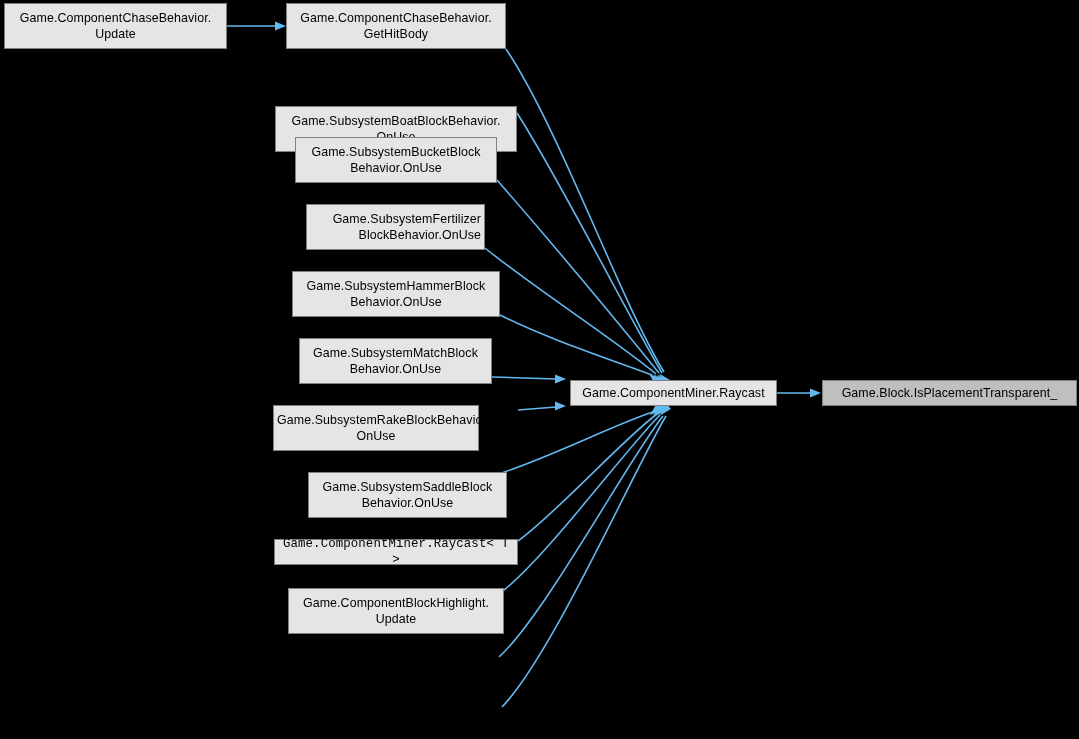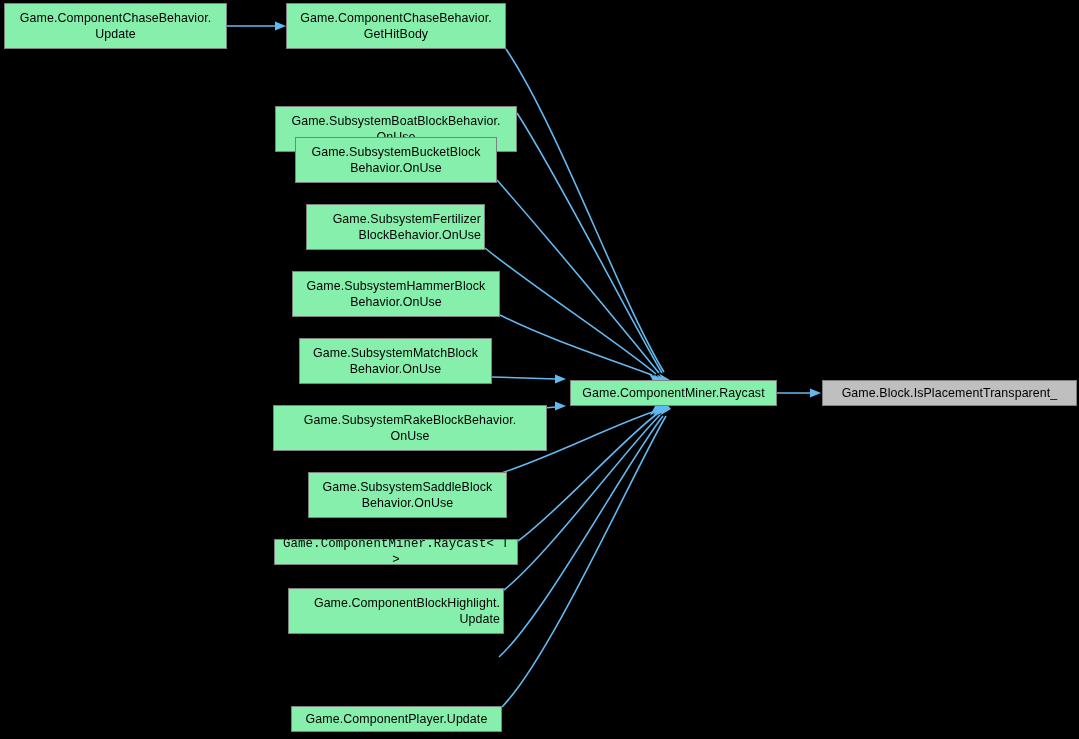--- a/index.html
+++ b/index.html
@@ -17,21 +17,21 @@
   #edges{
     position:absolute;
     left:0;top:0;
     width:1079px;height:739px;
     pointer-events:none;
   }
   .node{
     position:absolute;
     box-sizing:border-box;
     border:1px solid #808080;
-    background:#86efac;
+    background:#e5e5e5;
     color:#000000;
     display:flex;
     align-items:center;
     justify-content:center;
     text-align:center;
     font-size:12.4px;
     line-height:16px;
     letter-spacing:0.1px;
     white-space:pre-line;
     z-index:5;
@@ -86,23 +86,22 @@
     <div class="node" style="left: 275px; top: 70px; width: 242px; height: 46px; margin-top: 36px;"><span class="label">Game.SubsystemBoatBlockBehavior.
 OnUse</span></div>
     <div class="node" style="left: 295px; top: 137px; width: 202px; height: 46px;"><span class="label">Game.SubsystemBucketBlock
 Behavior.OnUse</span></div>
     <div class="node" style="left: 306px; top: 204px; width: 179px; height: 46px; text-align: right;"><span class="label">Game.SubsystemFertilizer
 BlockBehavior.OnUse</span></div>
     <div class="node" style="left: 292px; top: 271px; width: 208px; height: 46px;"><span class="label">Game.SubsystemHammerBlock
 Behavior.OnUse</span></div>
     <div class="node" style="left: 299px; top: 338px; width: 193px; height: 46px;"><span class="label">Game.SubsystemMatchBlock
 Behavior.OnUse</span></div>
-    <div class="node" style="left: 273px; top: 405px; width: 274px; height: 46px;"><span class="label">Game.SubsystemRakeBlockBehavior.
+    <div class="node" style="left: 273px; top: 405px; width: 206px; height: 46px;"><span class="label">Game.SubsystemRakeBlockBehavior.
 OnUse</span></div>
     <div class="node" style="left: 296px; top: 472px; width: 199px; height: 46px; margin-left: 12px;"><span class="label">Game.SubsystemSaddleBlock
 Behavior.OnUse</span></div>
     <div class="node" style="left: 274px; top: 539px; width: 244px; height: 26px; font-family: Liberation Mono, monospace;"><span class="label">Game.ComponentMiner.Raycast&lt; T &gt;</span></div>
-    <div class="node" style="left: 288px; top: 588px; width: 216px; height: 46px; text-align: right;"><span class="label">Game.ComponentBlockHighlight.
+    <div class="node" style="left: 288px; top: 588px; width: 216px; height: 46px;"><span class="label">Game.ComponentBlockHighlight.
 Update</span></div>
-    <div class="node" style="left: 291px; top: 706px; width: 211px; height: 26px;"><span class="label">Game.ComponentPlayer.Update</span></div>
     <div class="node highlight" style="left: 822px; top: 380px; width: 255px; height: 26px;"><span class="label">Game.Block.IsPlacementTransparent_</span></div>
     <div class="node" style="left: 570px; top: 380px; width: 207px; height: 26px;"><span class="label">Game.ComponentMiner.Raycast</span></div>
   </div>
 
 </body></html>

